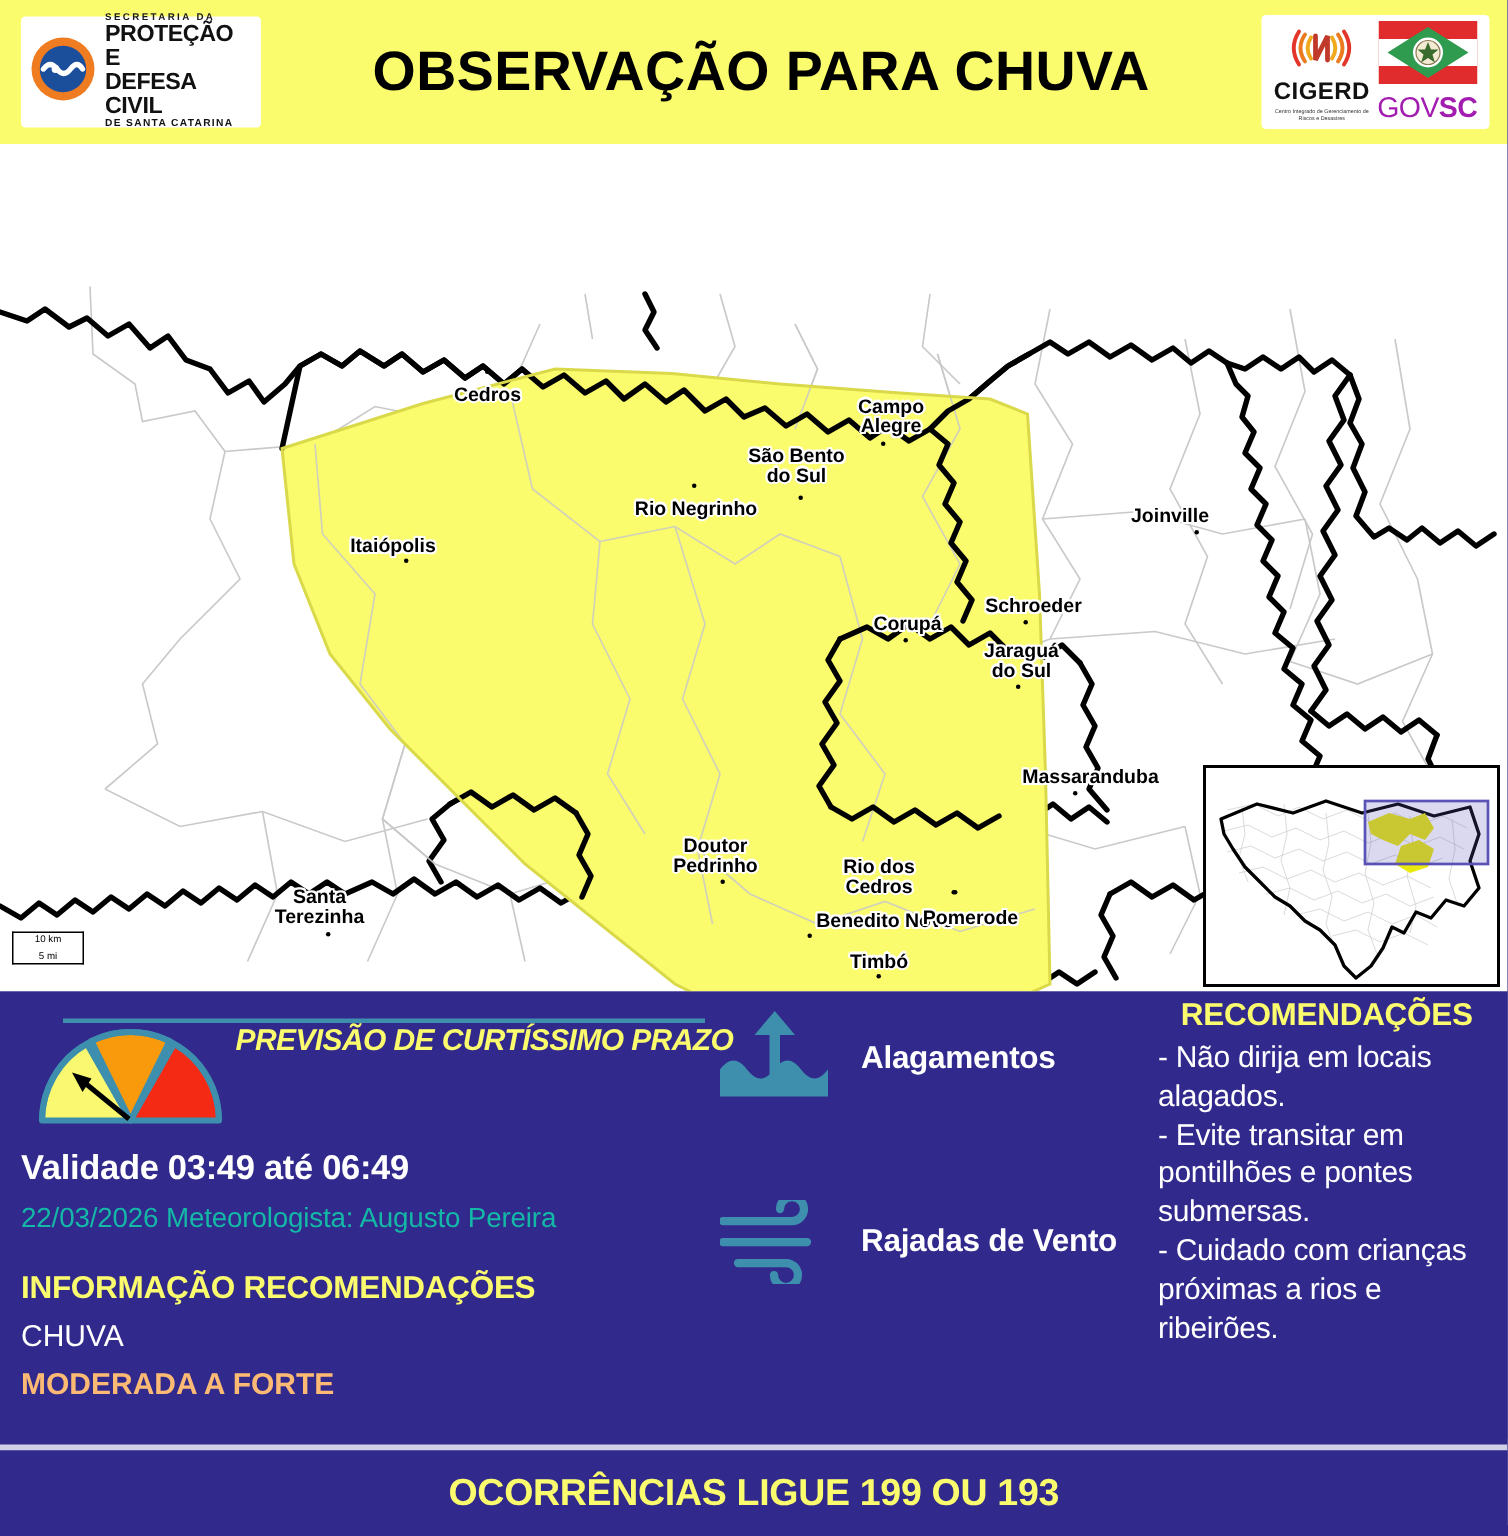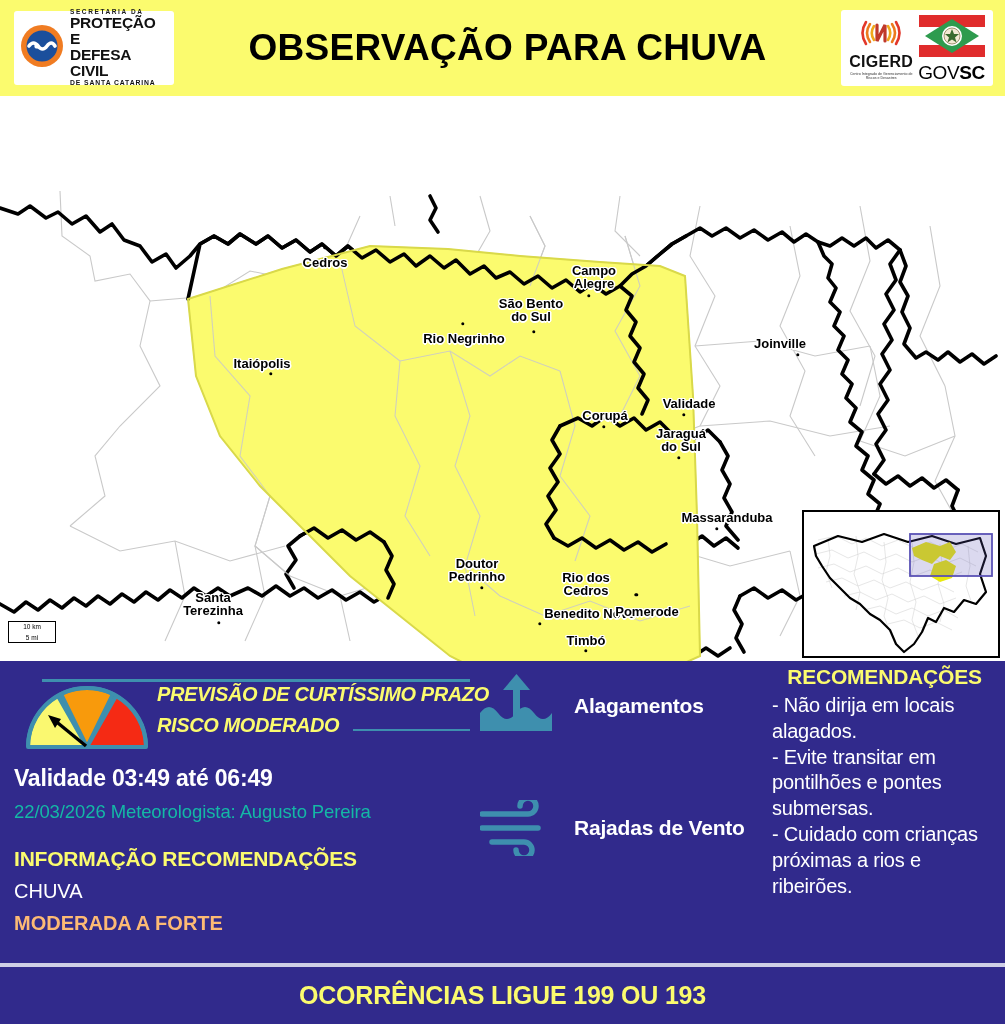--- a/index.html
+++ b/index.html
@@ -37,21 +37,21 @@
     flex: 1; text-align: center;
     font-size: 37px; font-weight: 700; color: #000;
     line-height: 1.08; letter-spacing: 0.3px;
     padding: 0 10px;
   }
 
   .cigerd { display: flex; flex-direction: column; align-items: center; width: 70px; }
   .cigerd-word { font-size: 16px; font-weight: 600; color: #111; letter-spacing: 0.3px; line-height:1;}
   .cigerd-sub { font-size: 3.6px; color: #333; text-align: center; line-height: 1.25; margin-top: 2px; }
   .govsc { display: flex; flex-direction: column; align-items: center; width: 70px; }
-  .govsc-word { font-size: 19px; font-weight: 400; color: #000000; letter-spacing: -0.4px; line-height: 1; margin-top: 2px;}
+  .govsc-word { font-size: 19px; font-weight: 400; color: #a21caf; letter-spacing: -0.4px; line-height: 1; margin-top: 2px;}
   .govsc-word b { font-weight: 800; }
 
   
   .map {
     position: absolute; left: 0; top: 96px; width: 1005px; height: 565px;
     background: #ffffff; overflow: hidden;
   }
   .map svg { display: block; }
   .city-label {
     position: absolute; color: #000; font-weight: 700; font-size: 13px;
@@ -317,21 +317,21 @@
         <div class="city-dot" style="left: 589px; top: 200px;"></div>
         <div class="city-label" style="left: 531px; top: 201px;">São Bento
 do Sul</div>
         <div class="city-dot" style="left: 534px; top: 236px;"></div>
         <div class="city-label" style="left: 464px; top: 236px;">Rio Negrinho</div>
         <div class="city-dot" style="left: 463px; top: 228px;"></div>
         <div class="city-label" style="left: 780px; top: 241px; text-align: center;">Joinville</div>
         <div class="city-dot" style="left: 798px; top: 259px;"></div>
         <div class="city-label" style="left: 262px; top: 261px;">Itaiópolis</div>
         <div class="city-dot" style="left: 271px; top: 278px;"></div>
-        <div class="city-label" style="left: 689px; top: 301px;">Validade</div>
+        <div class="city-label" style="left: 689px; top: 301px;">Schroeder</div>
         <div class="city-dot" style="left: 684px; top: 319px;"></div>
         <div class="city-label" style="left: 605px; top: 313px;">Corupá</div>
         <div class="city-dot" style="left: 604px; top: 331px;"></div>
         <div class="city-label" style="left: 681px; top: 331px;">Jaraguá
 do Sul</div>
         <div class="city-dot" style="left: 679px; top: 362px;"></div>
         <div class="city-label" style="left: 727px; top: 415px;">Massaranduba</div>
         <div class="city-dot" style="left: 717px; top: 433px;"></div>
         <div class="city-label" style="left: 477px; top: 461px;">Doutor
 Pedrinho</div>
@@ -402,24 +402,20 @@
             <path d="M39 11 A59 59 0 0 1 91 11 L65 64 Z" fill="#f89a0c" stroke="#3e8fae" stroke-width="4" stroke-linejoin="round"></path>
             <path d="M94 13 A59 59 0 0 1 124 64 L65 64 Z" fill="#f52a14" stroke="#3e8fae" stroke-width="4" stroke-linejoin="round"></path>
             <path d="M6 64 A59 59 0 0 1 124 64" fill="none" stroke="#3e8fae" stroke-width="4"></path>
             <line x1="64" y1="63" x2="31" y2="36" stroke="#000" stroke-width="3.4"></line>
             <polygon points="26,32 39,36 33,45" fill="#000"></polygon>
           </svg>
         </div>
 
         <div class="prev-lines">
           <div class="prev-l1">PREVISÃO DE CURTÍSSIMO PRAZO</div>
-          <div class="prev-l2row">
-            <div class="prev-l2">RISCO MODERADO</div>
-            <div class="rule-mid"></div>
-          </div>
         </div>
       </div>
 
       <div class="validade">Validade 03:49 até 06:49</div>
       <div class="meteo-line">22/03/2026 Meteorologista: Augusto Pereira</div>
       <div class="info-head">INFORMAÇÃO RECOMENDAÇÕES</div>
       <div class="info-l1">CHUVA</div>
       <div class="info-l2">MODERADA A FORTE</div>
     </div>
 

